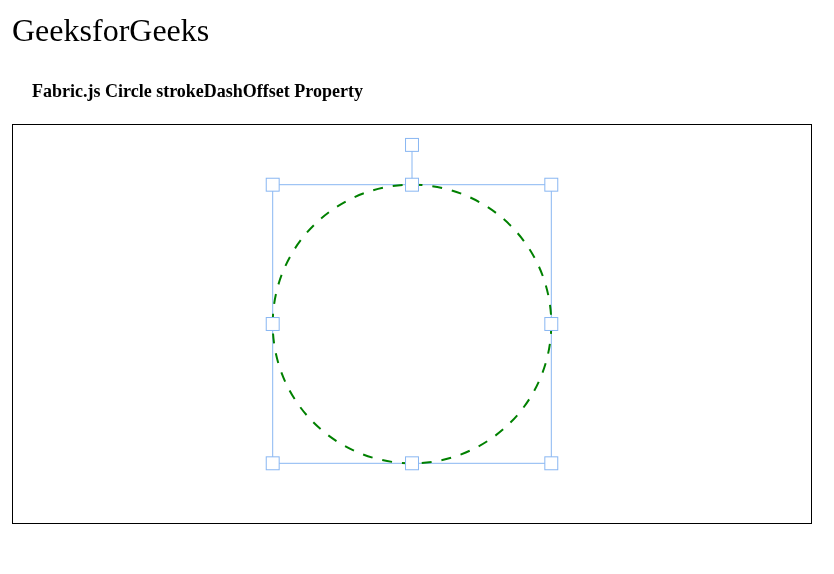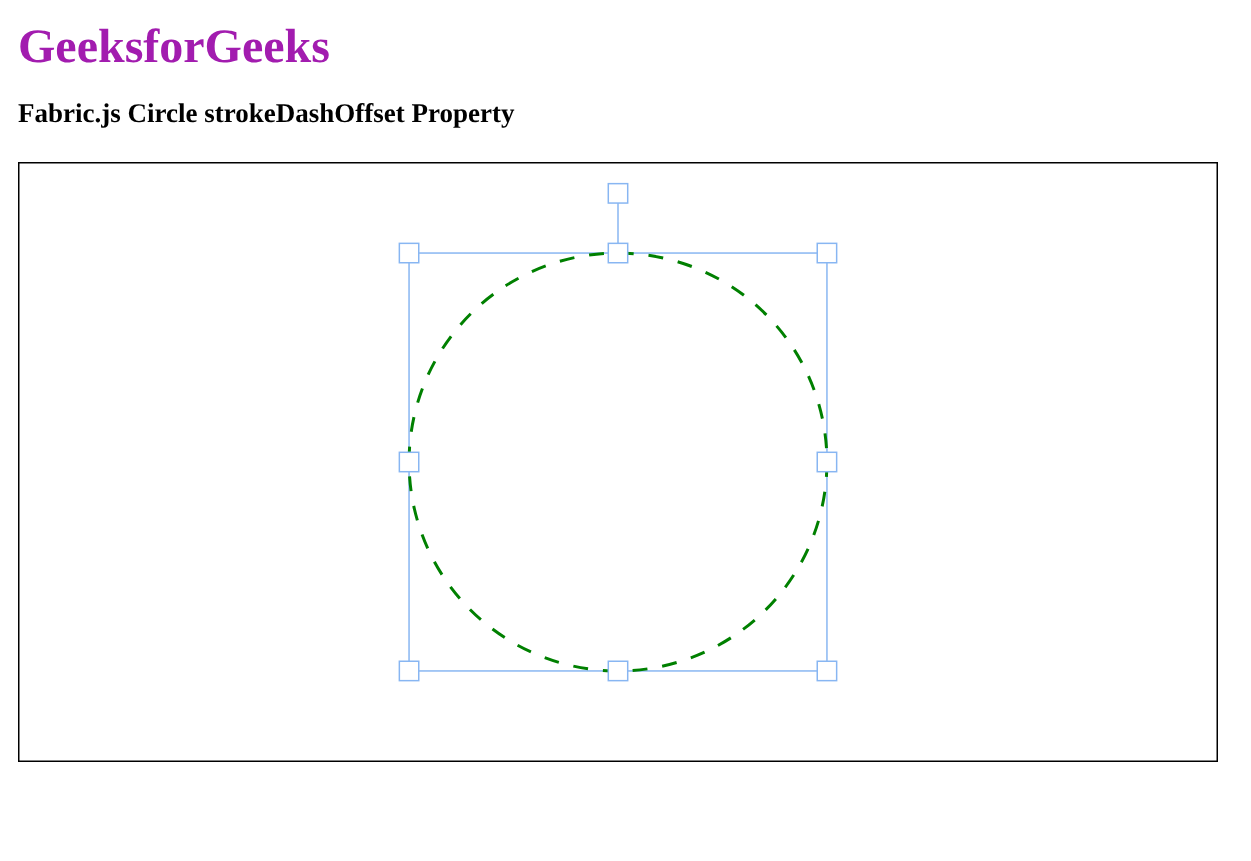--- a/index.html
+++ b/index.html
@@ -6,30 +6,31 @@
       margin: 0;
       padding: 0;
       box-sizing: border-box;
     }
     body {
       font-family: "Times New Roman", Times, serif;
       padding: 12px;
       background: #ffffff;
     }
     h1 {
-      color: #a21caf;
+      color: #000000;
       font-size: 32px;
-      font-weight: bold;
-      margin-bottom: 16px;
+      font-weight: normal;
+      margin-bottom: 32px;
     }
     h3 {
       color: #000000;
       font-size: 18px;
       font-weight: bold;
       margin-bottom: 22px;
+      margin-left: 20px;
     }
     .canvas-container {
       border: 1px solid #000000;
       width: 800px;
       height: 400px;
       position: relative;
       background: #ffffff;
     }
     .canvas-inner {
       position: absolute;

